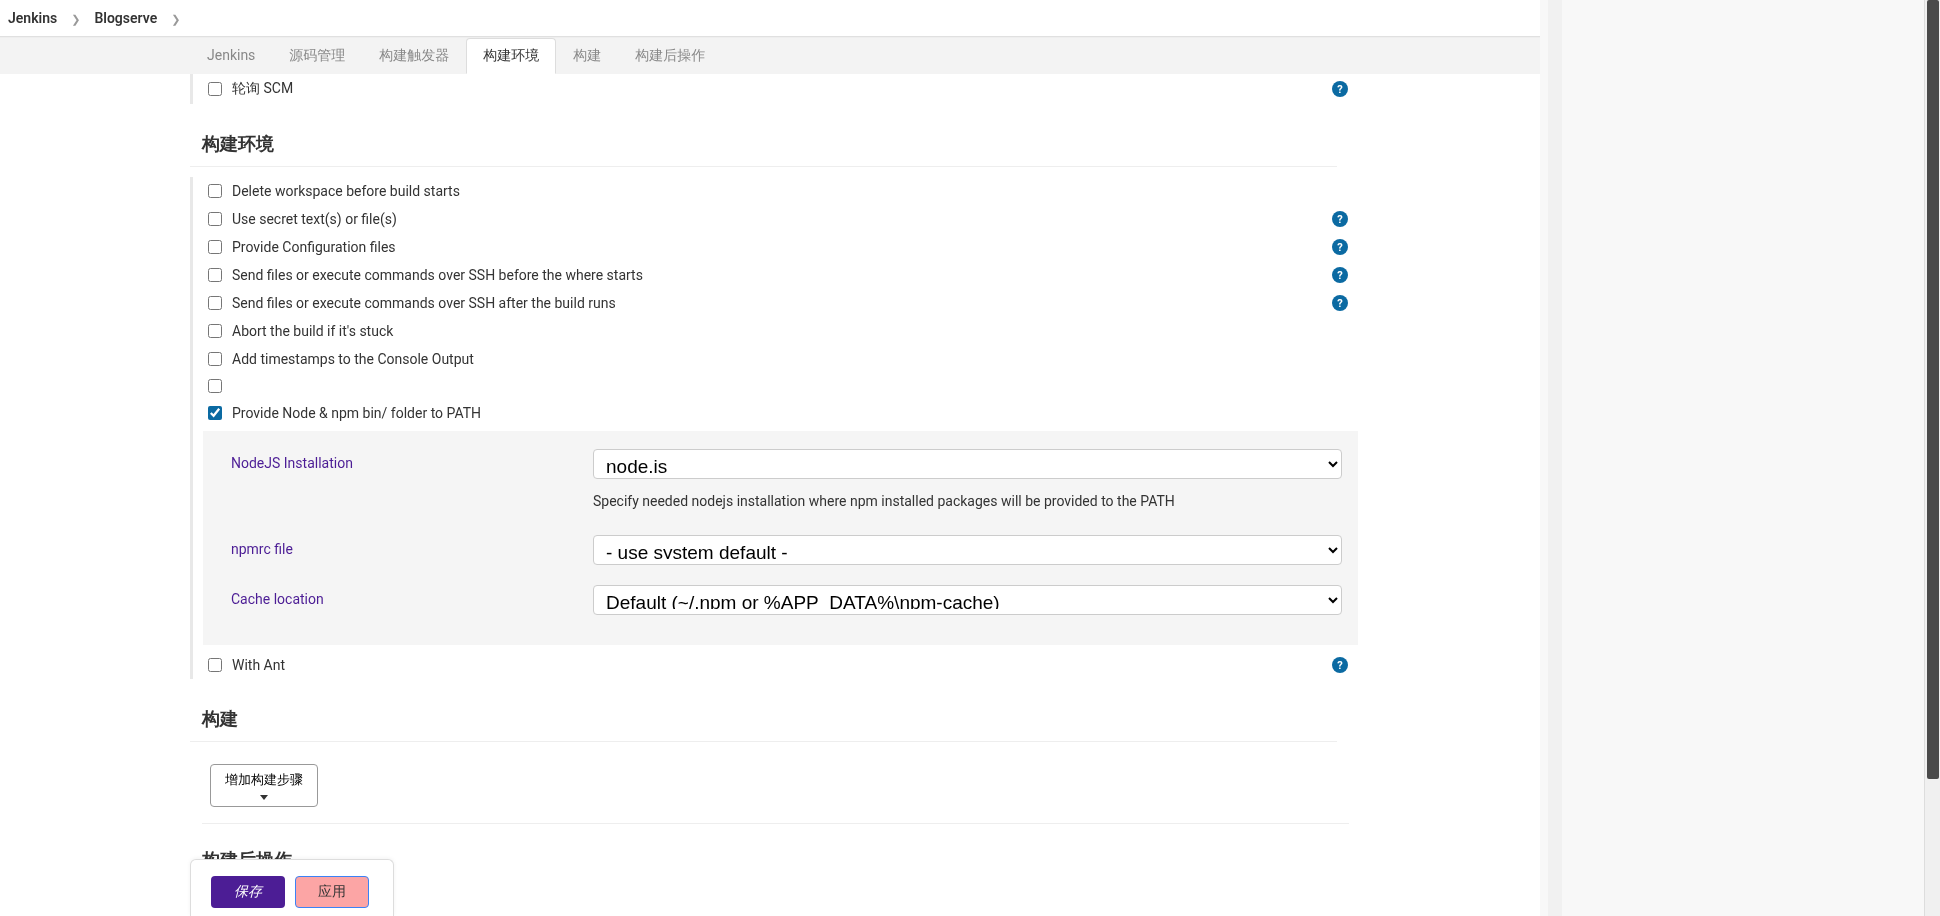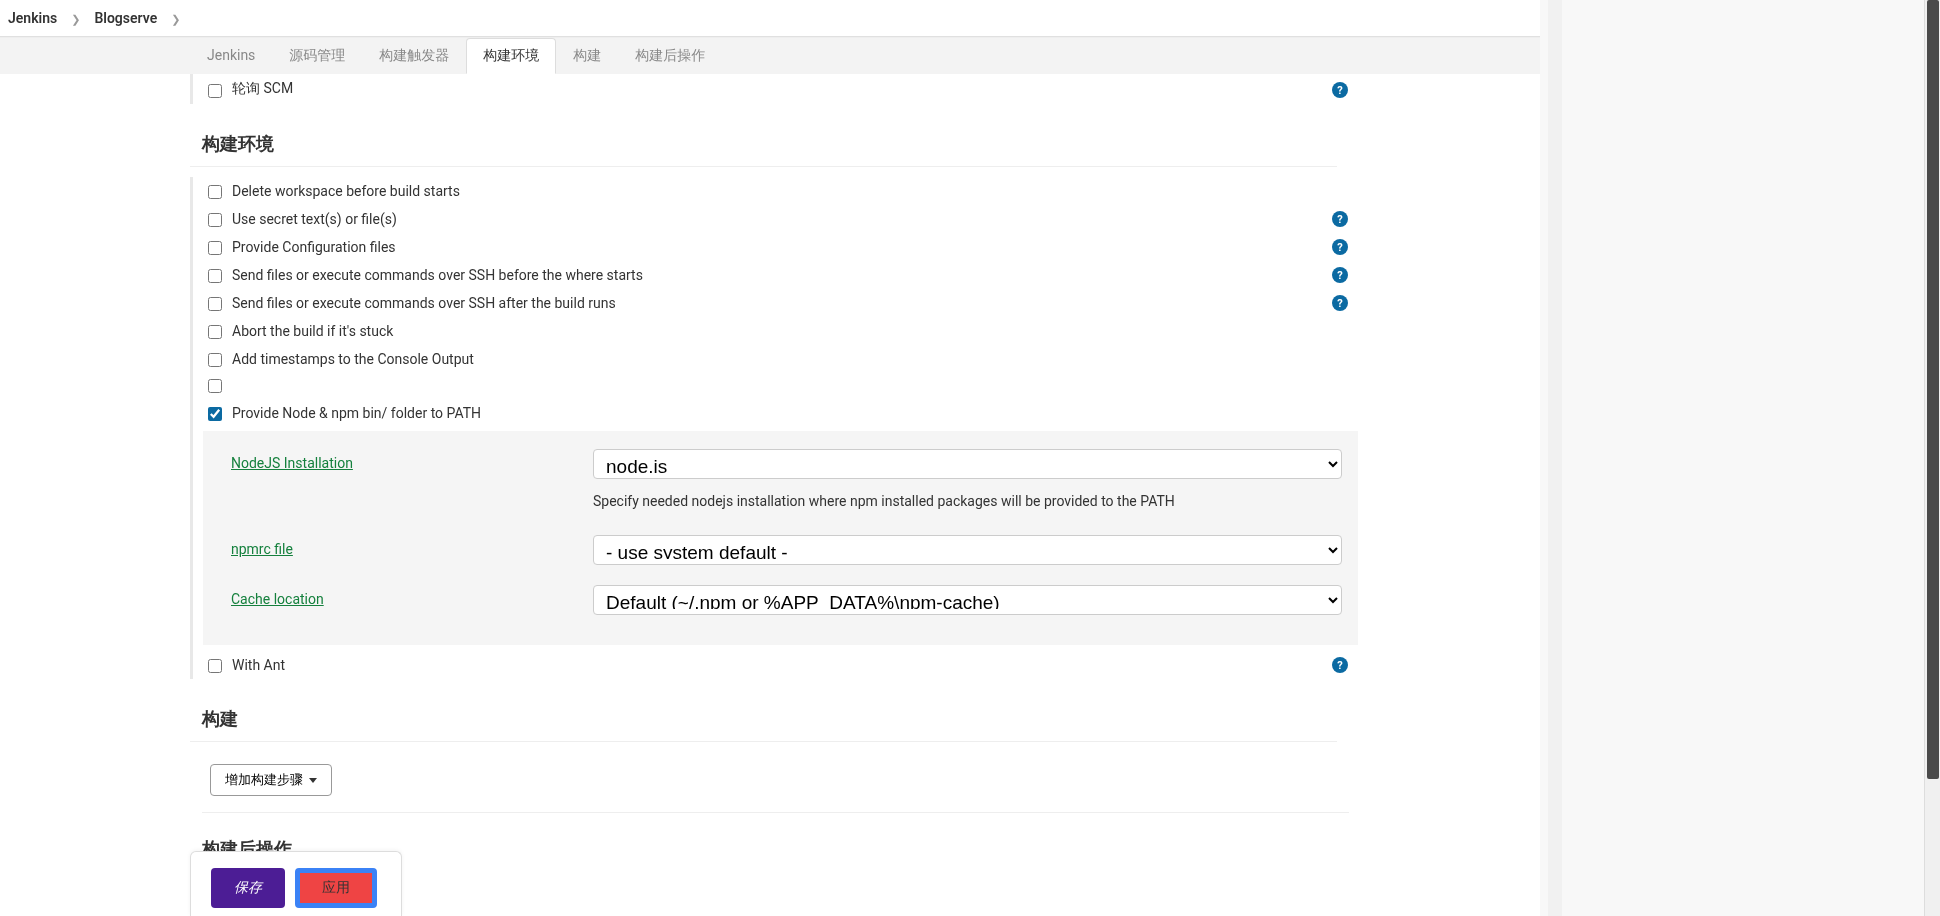--- a/index.html
+++ b/index.html
@@ -60,21 +60,21 @@
     padding: 0 0 120px 190px;
     background: #fff;
   }
   .left-bar-wrap {
     border-left: 3px solid #e8e8e8;
     padding-left: 10px;
     margin-bottom: 8px;
   }
   .checkbox-row {
     display: flex;
-    align-items: flex-end;
+    align-items: center;
     padding: 6px 0 6px 5px;
     gap: 10px;
     width: 1145px;
   }
   .checkbox-row input[type="checkbox"] {
     width: 14px;
     height: 14px;
     cursor: pointer;
   }
   .checkbox-row input[type="checkbox"].blue-check {
@@ -114,23 +114,22 @@
     padding: 8px 16px 20px 28px;
   }
   .form-row {
     display: flex;
     align-items: flex-start;
     padding: 10px 0;
   }
   .form-label {
     width: 362px;
     font-size: 14px;
-    color: #15803d;
+    color: #4c1d95;
     padding-top: 6px;
-    text-decoration: underline;
   }
   .form-control-wrap {
     flex: 1;
   }
   .select-control {
     width: 100%;
     padding: 5px 8px;
     border: 1px solid #ccc;
     border-radius: 4px;
     background: #fff;
@@ -146,20 +145,21 @@
     display: inline-flex;
     align-items: center;
     gap: 6px;
     padding: 6px 14px;
     border: 1px solid #999;
     border-radius: 4px;
     background: #fff;
     cursor: pointer;
     font-size: 13px;
     margin: 12px 0 12px 20px;
+    flex-direction: column;
   }
   .caret-down {
     width: 0;
     height: 0;
     border-left: 4px solid transparent;
     border-right: 4px solid transparent;
     border-top: 5px solid #333;
   }
   .bottom-bar {
     position: fixed;
@@ -181,23 +181,23 @@
     font-size: 14px;
     cursor: pointer;
     border: 1px solid transparent;
   }
   .btn-primary {
     background: #4c1d95;
     color: #fff;
     font-style: italic;
   }
   .btn-secondary {
-    background: #ef4444;
-    color: #333;
-    border: 5px solid #3b82f6;
+    background: #fca5a5;
+    color: #333;
+    border: 1px solid #3b82f6;
   }
   .divider-line {
     border-bottom: 1px solid #eee;
     width: 1147px;
     margin: 4px 0 4px 12px;
   }
   .scrollbar-track {
     position: fixed;
     right: 0;
     top: 0;

